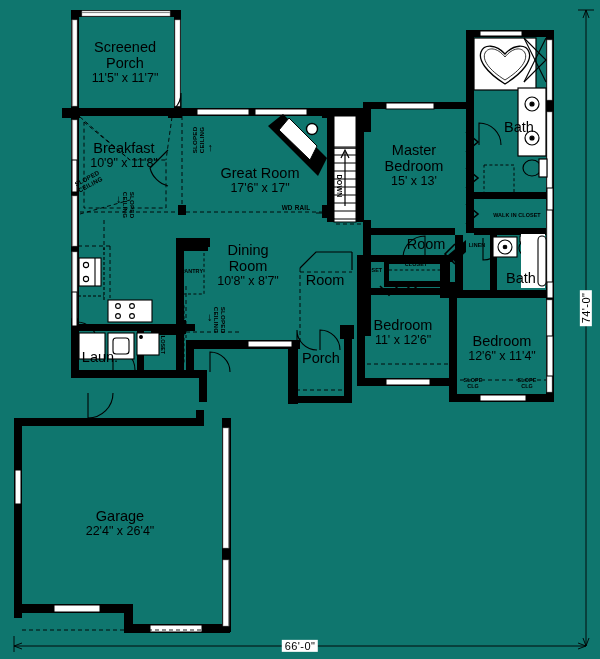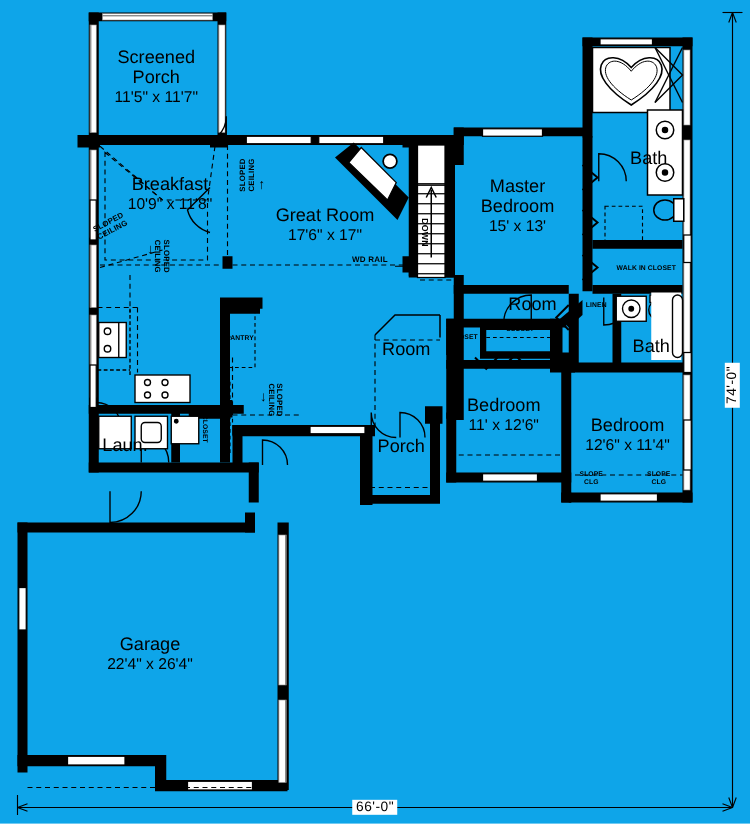--- a/index.html
+++ b/index.html
@@ -8,21 +8,21 @@
     background: #ffffff;
   }
   body {
     font-family: "Liberation Sans", sans-serif;
     -webkit-font-smoothing: antialiased;
   }
   #plan {
     position: relative;
     width: 600px;
     height: 659px;
-    background: #0ea5e9;
+    background: #0f766e;
     overflow: hidden;
   }
   #plan svg {
     position: absolute;
     left: 0;
     top: 0;
   }
   
   .lbl {
     position: absolute;
@@ -406,37 +406,42 @@
 
     </g>
   </svg>
 
   <div class="lbl room" style="left:125px; top:62px;">
     <span class="nm">Screened</span>
     <span class="nm">Porch</span>
     <span class="dim">11'5" x 11'7"</span>
   </div>
 
-  <div class="lbl room" style="left:136px; top:155px;">
+  <div class="lbl room" style="left:124px; top:155px;">
     <span class="nm">Breakfast</span>
     <span class="dim">10'9" x 11'8"</span>
   </div>
 
   <div class="lbl room" style="left:260px; top:170px;margin-top:10px;">
     <span class="nm">Great Room</span>
     <span class="dim">17'6" x 17"</span>
   </div>
 
   <div class="lbl room" style="left:414px; top:165px;">
     <span class="nm">Master</span>
     <span class="nm">Bedroom</span>
     <span class="dim">15' x 13'</span>
   </div>
 
 
+  <div class="lbl room" style="left:248px; top:265px;">
+    <span class="nm">Dining</span>
+    <span class="nm">Room</span>
+    <span class="dim">10'8" x 8'7"</span>
+  </div>
 
   <div class="lbl room" style="left:403px; top:332px;">
     <span class="nm">Bedroom</span>
     <span class="dim">11' x 12'6"</span>
   </div>
 
   <div class="lbl room" style="left:502px; top:348px;">
     <span class="nm">Bedroom</span>
     <span class="dim">12'6" x 11'4"</span>
   </div>

